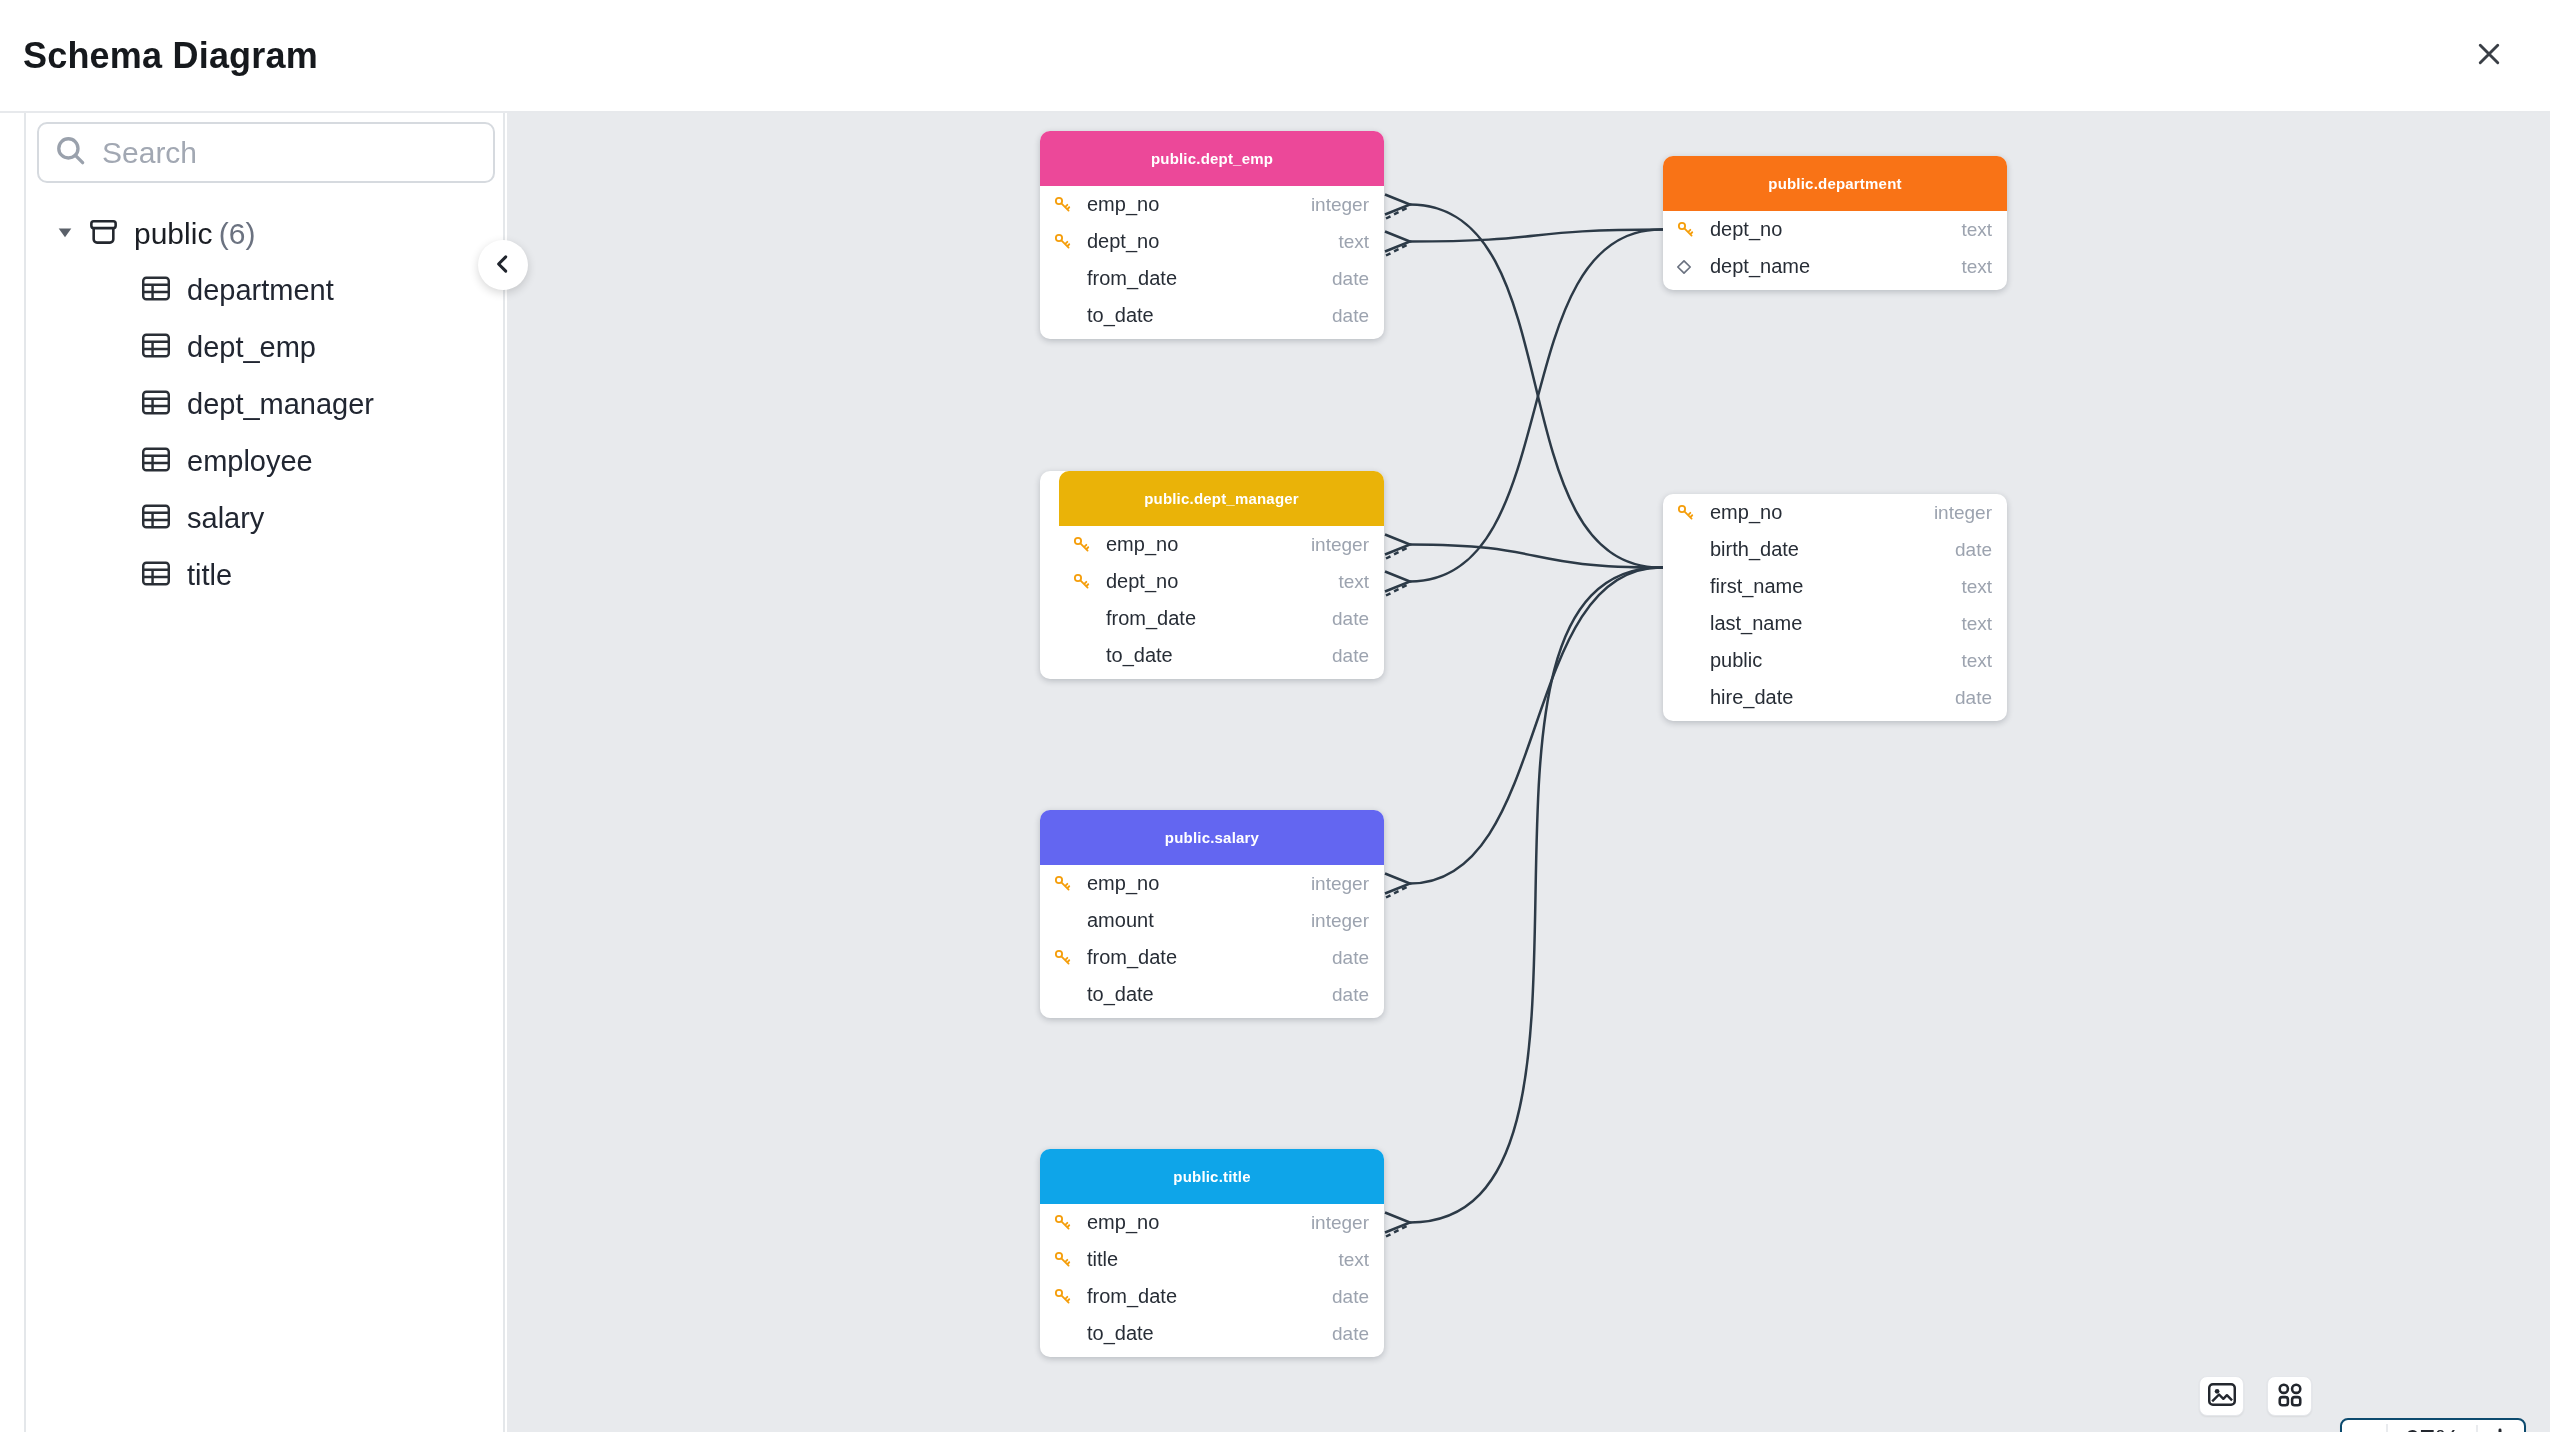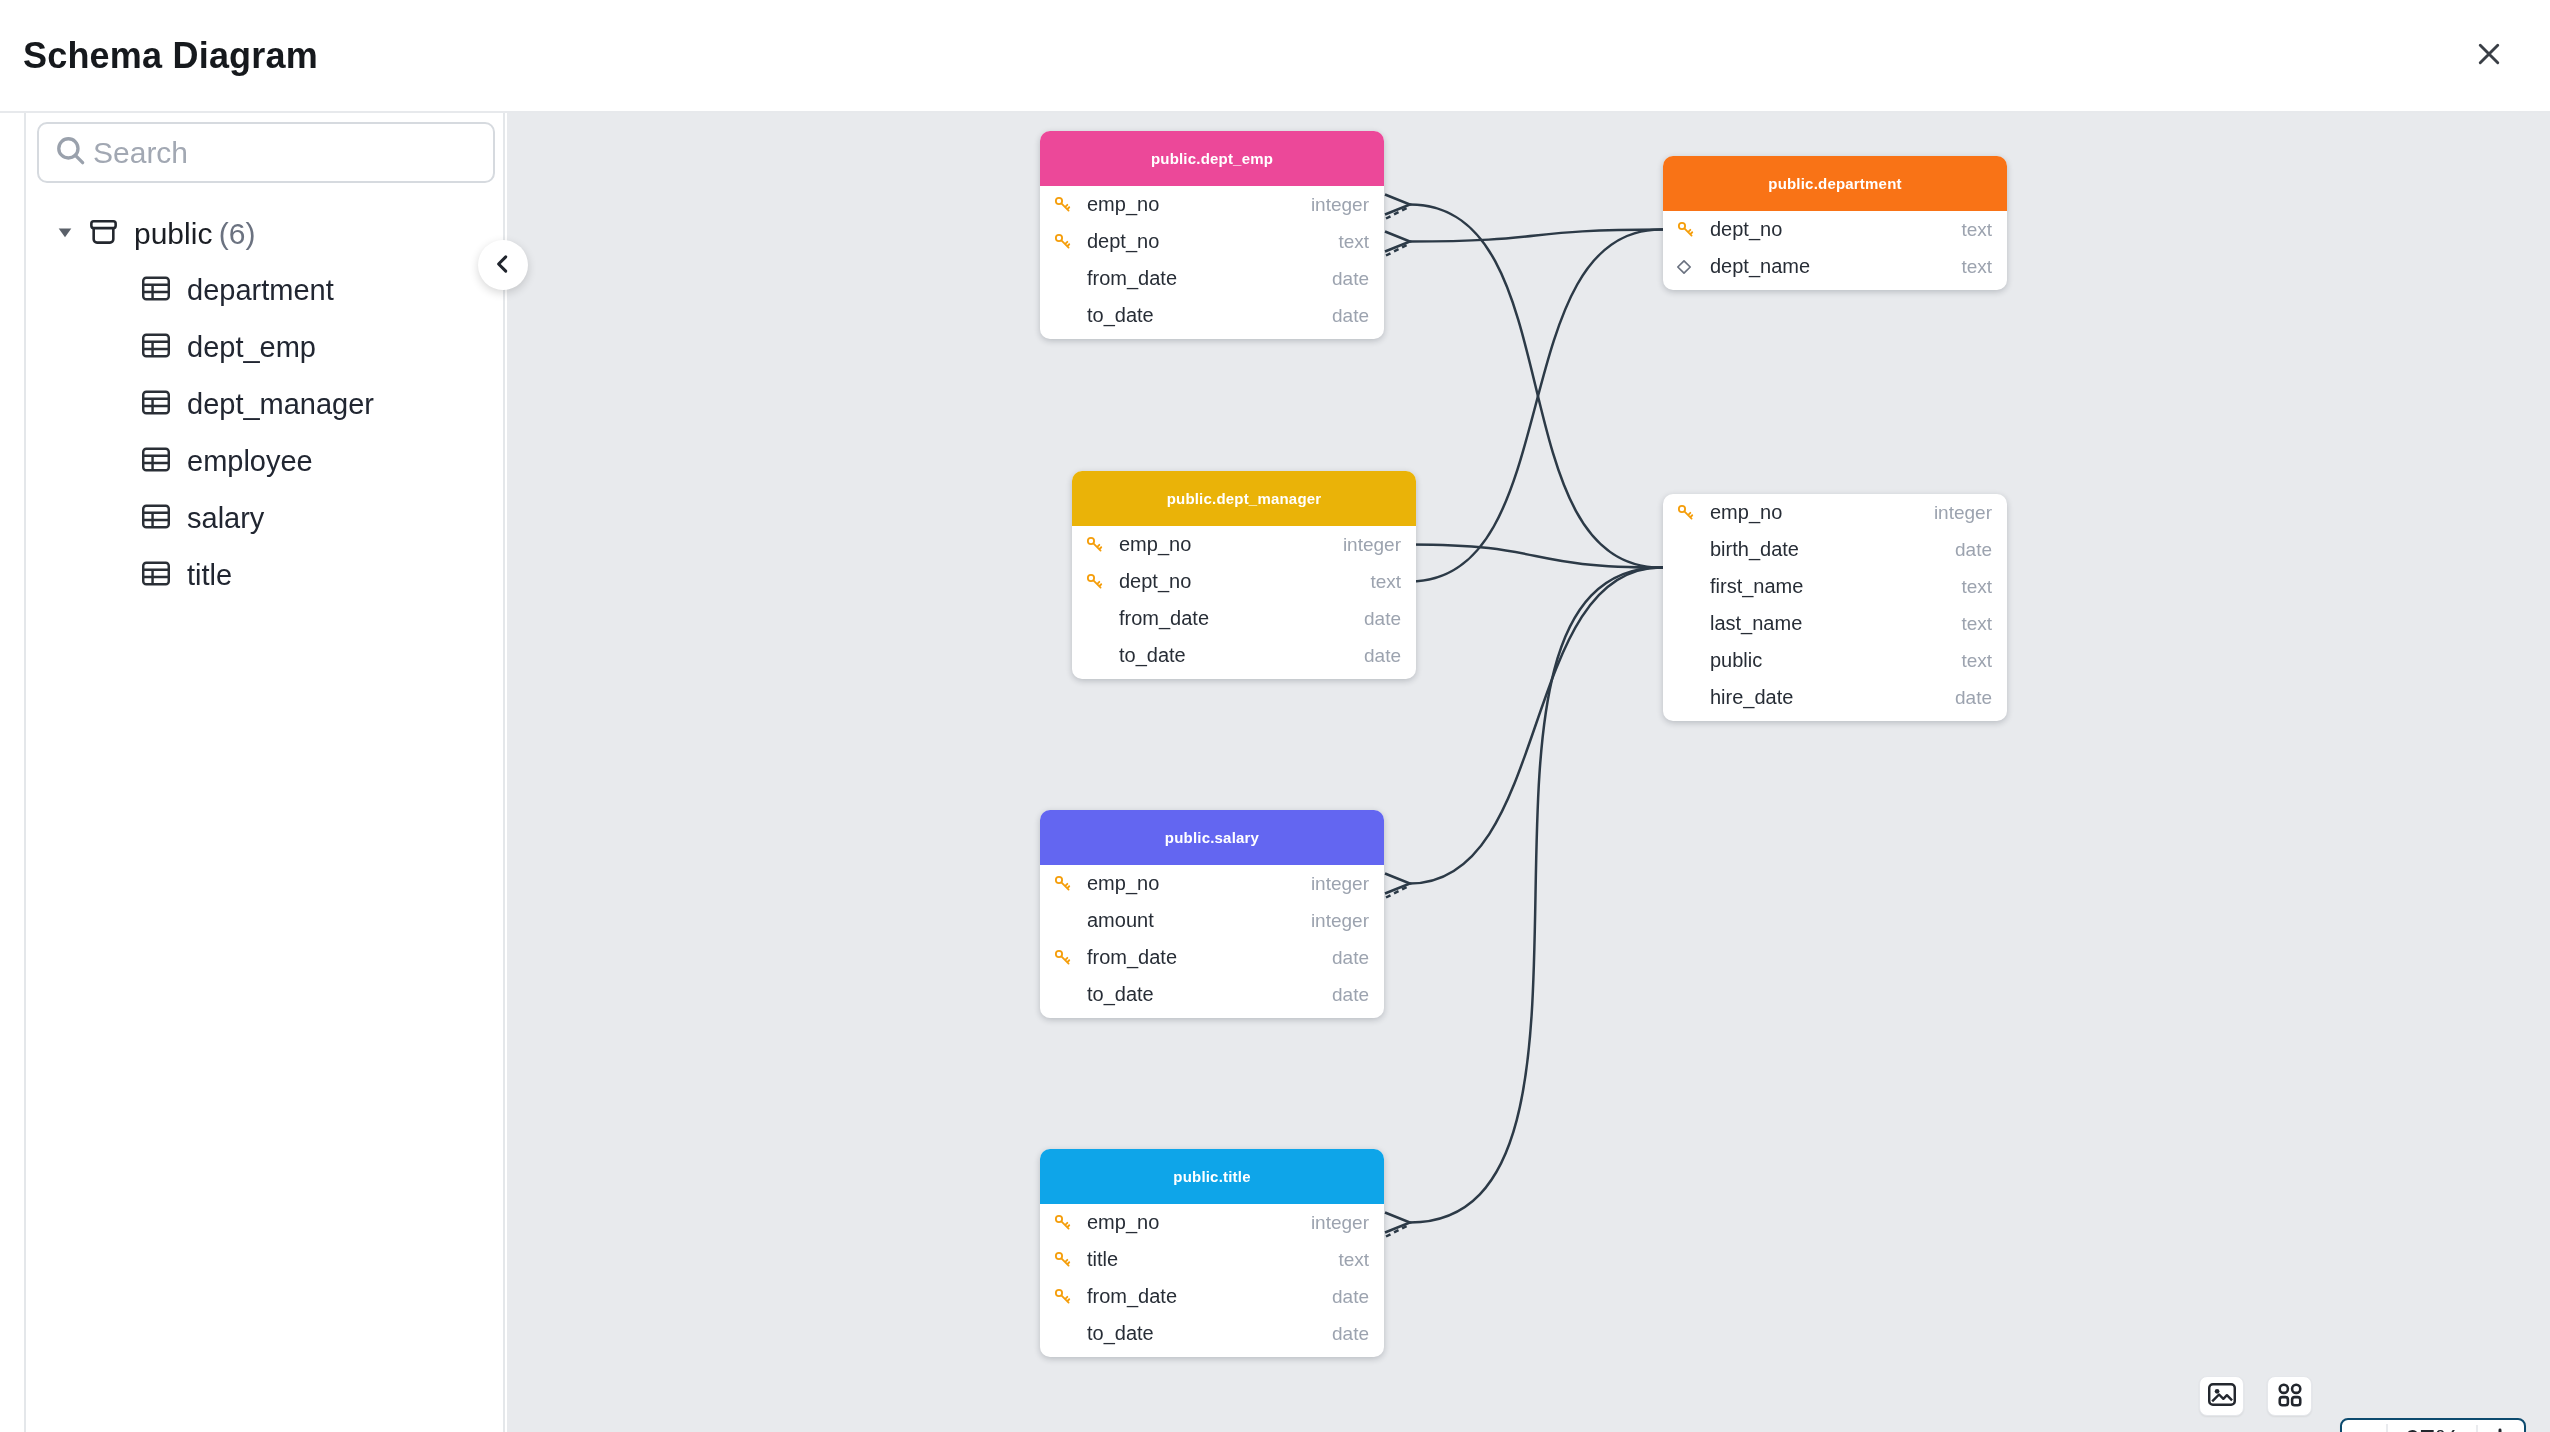--- a/index.html
+++ b/index.html
@@ -21,21 +21,21 @@
   .icon-btn{ background:none; border:none; padding:0; cursor:pointer; display:flex; align-items:center; justify-content:center; }
   .close-btn{ width:46px; height:46px; }
   
   .sidebar{
     position:absolute; top:113px; left:24px; width:481px; bottom:0;
     background:#fff; border-left:2px solid #E4E7EA; border-right:2px solid #E4E7EA;
     padding:9px 11px 0 11px;
   }
   .search-box{
     width:458px; height:61px; border:2px solid #D6DADF; border-radius:10px;
-    display:flex; align-items:center; gap:4px; padding:0 16px; background:#fff;
+    display:flex; align-items:center; gap:13px; padding:0 16px; background:#fff;
   }
   .search-box svg{ flex:0 0 auto; }
   .search-input{
     border:none; outline:none; width:100%; font-size:30px; color:#374151;
     font-family:"Liberation Sans","DejaVu Sans",sans-serif; background:transparent;
   }
   .search-input::placeholder{ color:#A2A8B3; }
   .tree{ margin-top:22px; }
   .tree-schema-row{
     height:57px; display:flex; align-items:center; gap:15px; padding-left:20px; cursor:pointer;
@@ -254,21 +254,21 @@
         <div class="card-row">
       <span class="row-icon">
             <svg width="16" height="16" viewBox="0 0 16 16" fill="none" stroke="#6B7280" stroke-width="1.7" stroke-linejoin="round">
               <path d="M8 1.8 L14.2 8 L8 14.2 L1.8 8 Z"></path>
             </svg>
           </span>
       <span class="row-name">dept_name</span>
       <span class="row-type">text</span>
     </div>
       </div>
-      <div class="card" style="left: 565px; top: 358px;">
+      <div class="card" style="left: 533px; top: 358px; padding-left: 19px;">
         <div class="card-header" style="background:#EAB308">public.dept_manager</div>
         <div class="card-row">
       <span class="row-icon">
             <svg width="19" height="19" viewBox="0 0 20 20" fill="none" stroke="#F59E0B" stroke-width="1.9" stroke-linecap="round" stroke-linejoin="round">
               <circle cx="6.3" cy="6.3" r="3.3"></circle>
               <path d="M8.8 8.8 L16.4 16.4 M12.7 12.7 L15.1 10.3 M15 15 L17.1 12.9"></path>
             </svg>
           </span>
       <span class="row-name">emp_no</span>
       <span class="row-type">integer</span>

